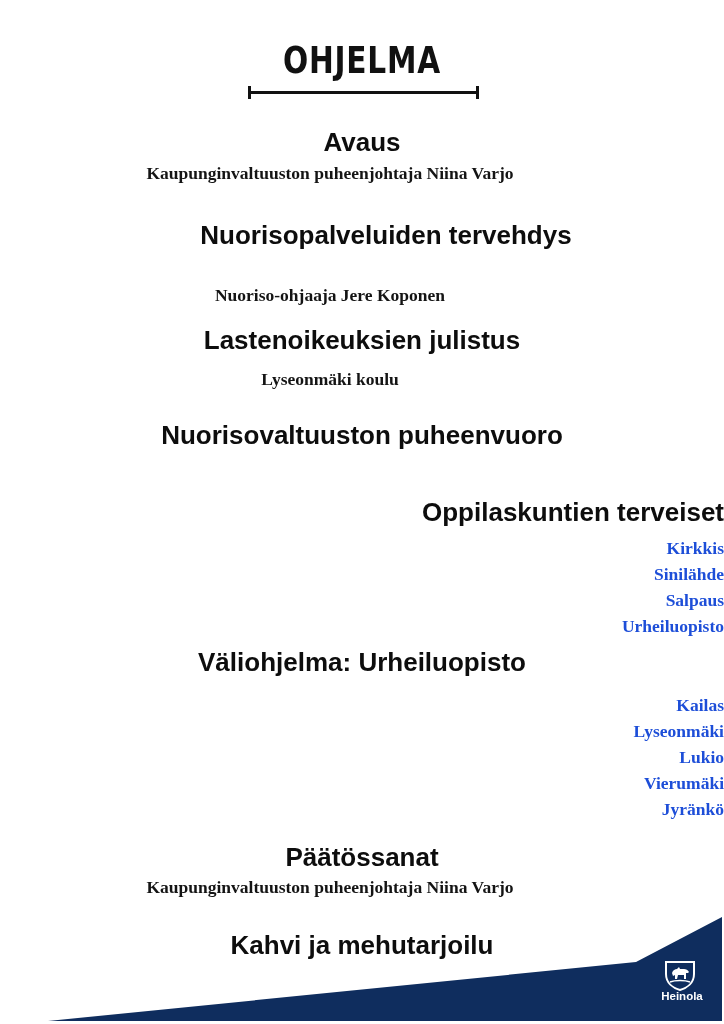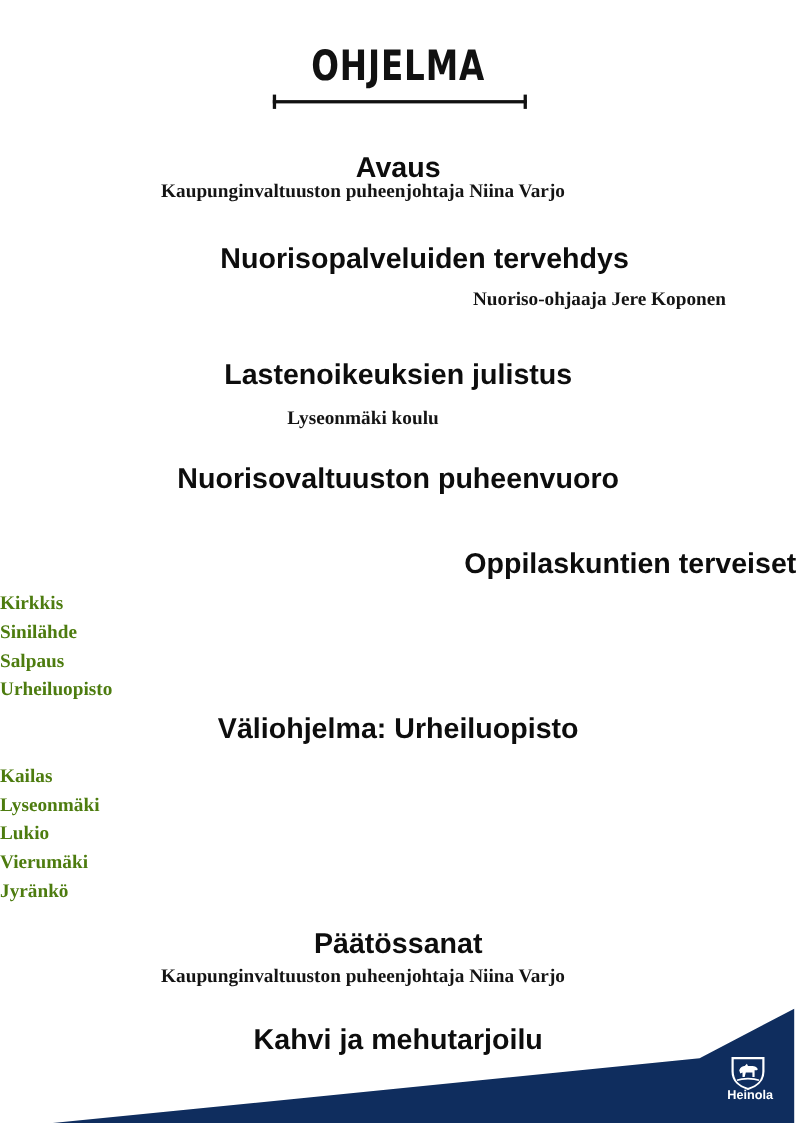--- a/index.html
+++ b/index.html
@@ -66,26 +66,26 @@
       font-family: "Liberation Serif", serif;
       font-weight: bold;
       font-size: 17.5px;
       line-height: 22px;
       color: #141414;
     }
     .list-item {
       position: absolute;
       left: 0;
       width: 724px;
-      text-align: left;
+      text-align: right;
       font-family: "Liberation Serif", serif;
       font-weight: bold;
       font-size: 17.5px;
       line-height: 22px;
-      color: #4d7c0f;
+      color: #1d4ed8;
     }
     .footer-wedge {
       position: absolute;
       left: 0;
       top: 0;
       width: 724px;
       height: 1024px;
       pointer-events: none;
     }
     .logo {
@@ -107,27 +107,27 @@
       color: #ffffff;
     }
   </style>
 </head>
 <body>
 
 <div class="page-title">OHJELMA</div>
 <div class="title-rule"></div>
 
 <section>
-  <div class="heading" style="top:137px;">Avaus</div>
+  <div class="heading" style="top:127px;">Avaus</div>
   <div class="sub" style="top:162px;">Kaupunginvaltuuston puheenjohtaja Niina Varjo</div>
 </section>
 
 <section>
   <div class="heading" style="top:220px;margin-left:24px;">Nuorisopalveluiden tervehdys</div>
-  <div class="sub" style="top:260px;text-align:right;">Nuoriso-ohjaaja Jere Koponen</div>
+  <div class="sub" style="top:284px;">Nuoriso-ohjaaja Jere Koponen</div>
 </section>
 
 <section>
   <div class="heading" style="top:325px;">Lastenoikeuksien julistus</div>
   <div class="sub" style="top:368px;">Lyseonmäki koulu</div>
 </section>
 
 <section>
   <div class="heading" style="top:420px;">Nuorisovaltuuston puheenvuoro</div>
 </section>

